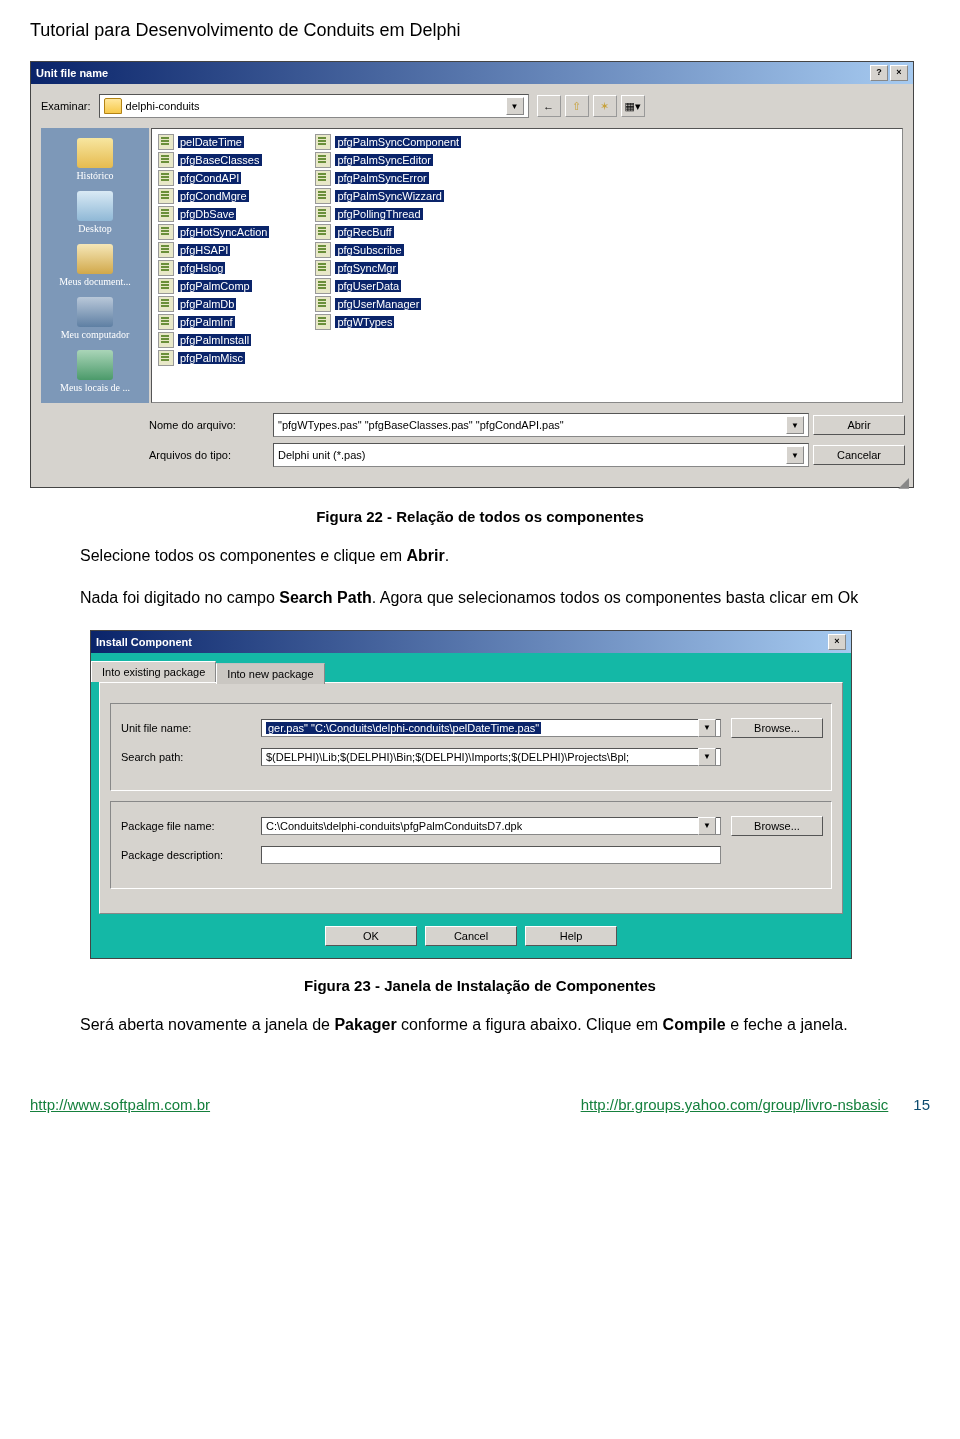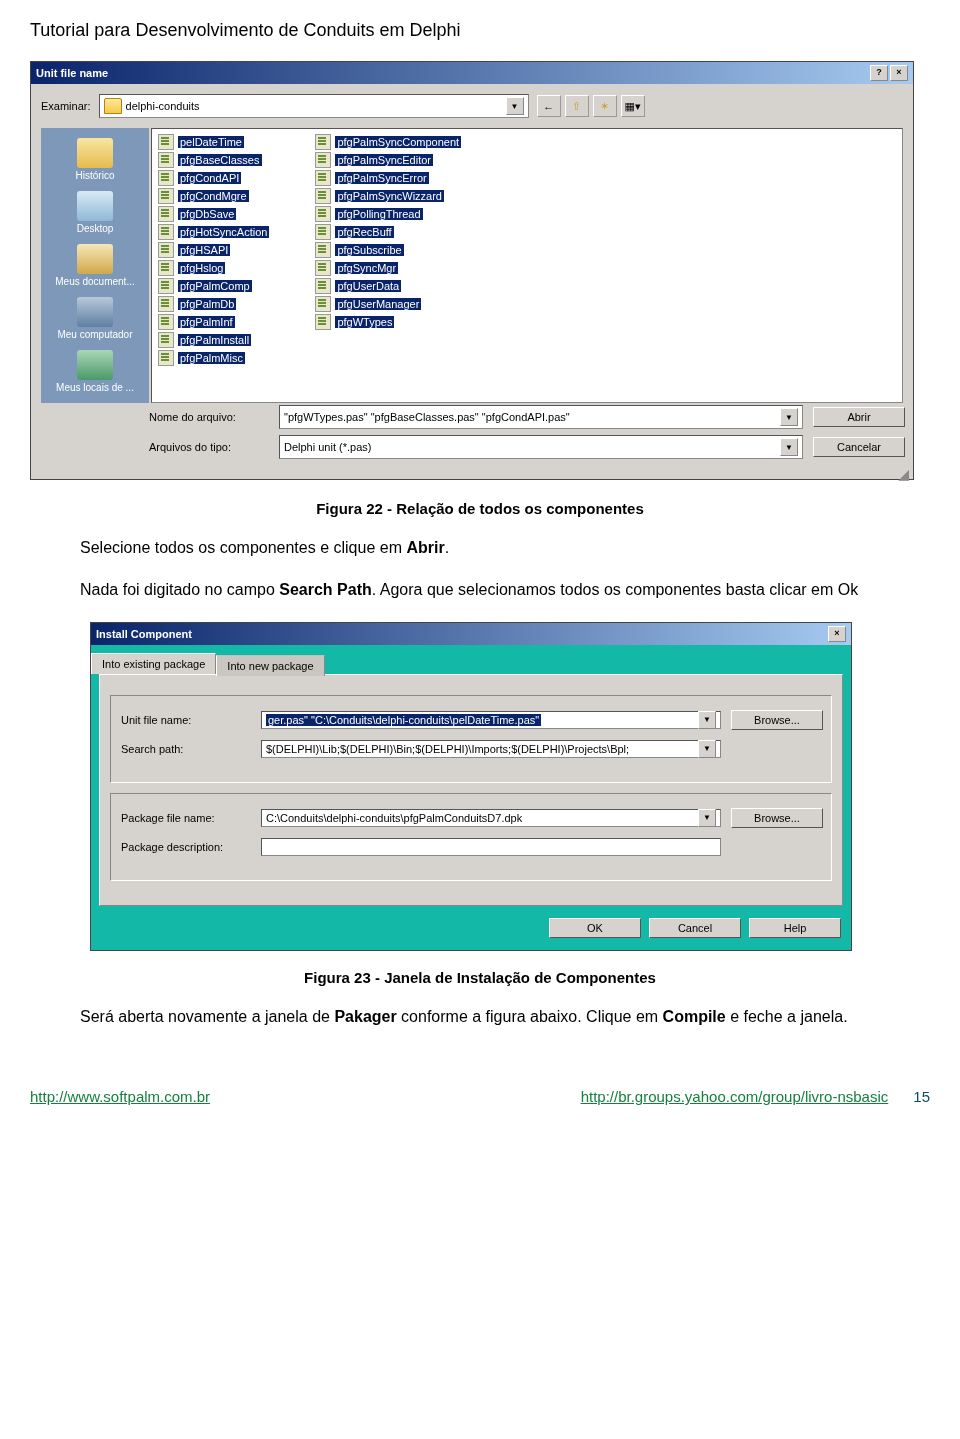--- a/index.html
+++ b/index.html
@@ -116,20 +116,21 @@
     padding: 6px 4px;
     display: flex;
     flex-direction: column;
     gap: 2px;
   }
   .place {
     text-align: center;
     color: white;
     font-size: 10px;
     padding: 4px 0;
+    font-family: Liberation Serif, serif;
   }
   .place-ico {
     width: 36px;
     height: 30px;
     margin: 0 auto 2px;
     border-radius: 3px;
   }
   .files {
     background: white;
     flex: 1;
@@ -168,24 +169,24 @@
     content: "";
     position: absolute;
     left: 2px;
     top: 2px;
     width: 8px;
     height: 2px;
     background: #6a8f3a;
     box-shadow: 0 3px 0 #6a8f3a, 0 6px 0 #6a8f3a;
   }
   .bottom-fields {
-    margin-top: 2px;
+    margin-top: 10px;
     display: grid;
     grid-template-columns: 120px 1fr 90px;
-    gap: 6px 10px;
+    gap: 6px 4px;
     align-items: center;
     padding-left: 108px;
   }
   .input {
     background: white;
     border: 1px solid #888;
     border-top-color: #555;
     border-left-color: #555;
     padding: 2px 4px;
     display: flex;
@@ -271,21 +272,21 @@
   .row2 {
     display: grid;
     grid-template-columns: 130px 1fr 90px;
     gap: 8px 10px;
     align-items: center;
     margin-bottom: 10px;
   }
   .row2 .input { width: 100%; box-sizing: border-box; }
   .btn-row {
     display: flex;
-    justify-content: flex-end;
+    justify-content: center;
     gap: 8px;
     padding: 0 10px 12px;
   }
 
   .footer {
     margin-top: 60px;
     display: flex;
     justify-content: space-between;
     font-size: 15px;
     color: #0000ee;

